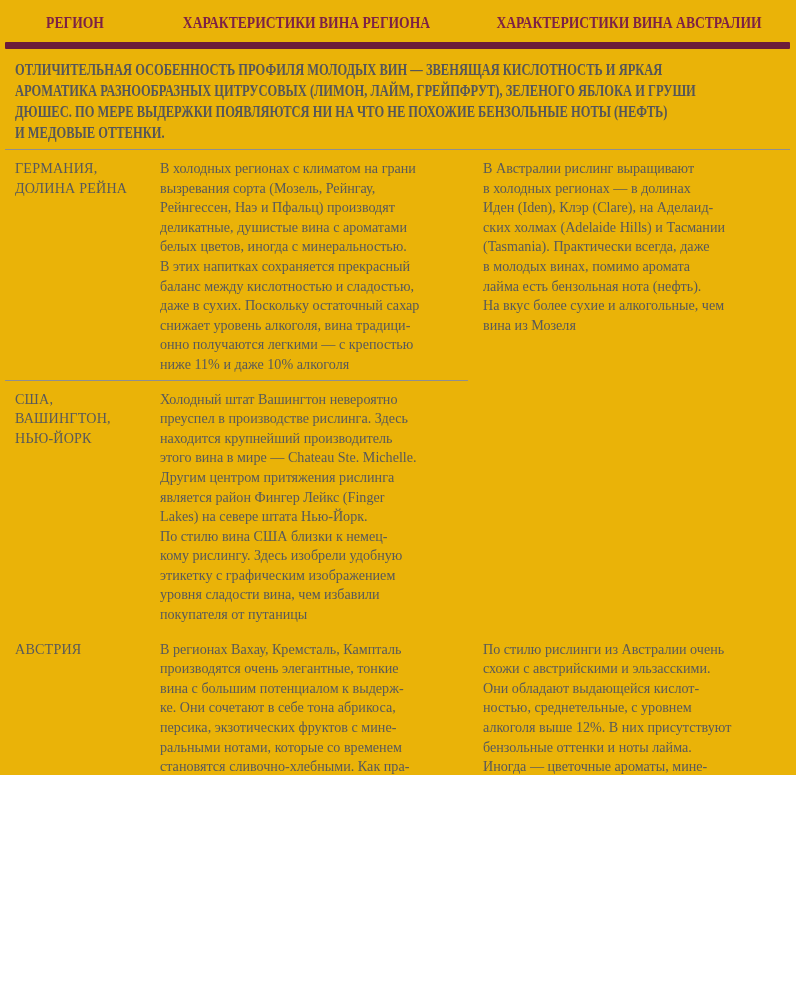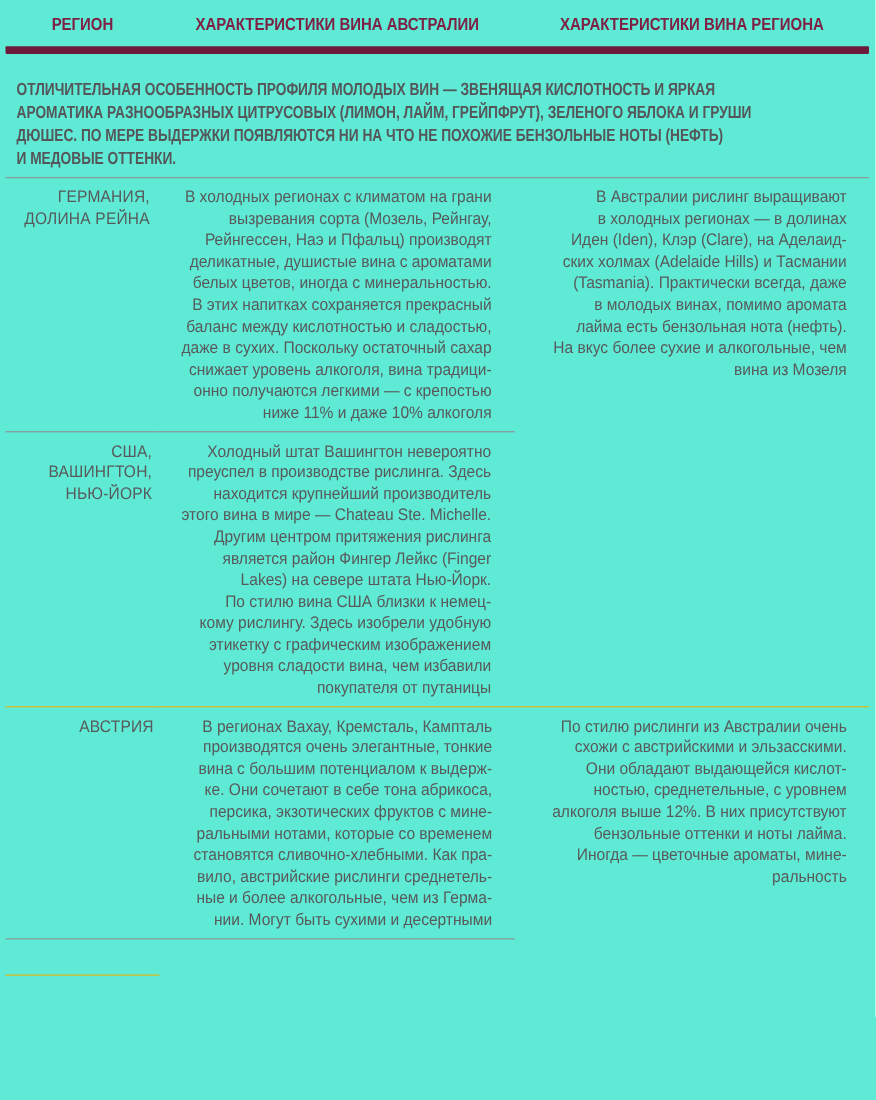--- a/index.html
+++ b/index.html
@@ -3,26 +3,26 @@
 <meta charset="utf-8">
 <style>
   html, body {
     margin: 0;
     padding: 0;
     background: #ffffff;
   }
   .page {
     position: relative;
     width: 796px;
-    height: 1000px;
-    background: #5eead4;
+    height: 775px;
+    background: #eab308;
     overflow: hidden;
     box-sizing: border-box;
     padding: 0 6px 0 5px;
-    font-family: Liberation Sans, sans-serif;
+    font-family: Liberation Serif, serif;
     color: #58595b;
   }
   
   .thead {
     display: grid;
     grid-template-columns: 140px 323px 1fr;
     height: 42px;
     align-items: center;
     padding-top: 4px;
     box-sizing: border-box;
@@ -40,42 +40,41 @@
     transform-origin: center center;
     white-space: nowrap;
   }
   .bar {
     height: 7px;
     background: #6c1c3a;
     border-radius: 1px;
   }
   
   .intro {
-    padding: 22px 0 6px 10px;
+    padding: 10px 0 6px 10px;
     border-bottom: 1px solid #8f8f8f;
   }
   .intro > span {
     display: inline-block;
     font-weight: bold;
     font-size: 16px;
     line-height: 21px;
     color: #55565a;
     white-space: pre;
     transform: scaleX(0.78);
     transform-origin: 0 0;
   }
   
   .trow {
     display: grid;
     grid-template-columns: 140px 323px 1fr;
   }
   .cell {
     box-sizing: border-box;
     padding: 8px 0 6px 15px;
-    text-align: right;
   }
   .cell.region { padding-left: 10px; }
   .cell > span {
     display: inline-block;
     font-size: 15.2px;
     line-height: 19.6px;
     white-space: pre;
     transform: scaleX(0.93);
     transform-origin: 0 0;
     color: #58595b;
@@ -92,24 +91,24 @@
 </head>
 <body>
 
 <div class="page">
 
   <div class="thead">
     <div class="th">
       <span>РЕГИОН</span>
     </div>
     <div class="th">
+      <span>ХАРАКТЕРИСТИКИ ВИНА РЕГИОНА</span>
+    </div>
+    <div class="th">
       <span>ХАРАКТЕРИСТИКИ ВИНА АВСТРАЛИИ</span>
-    </div>
-    <div class="th">
-      <span>ХАРАКТЕРИСТИКИ ВИНА РЕГИОНА</span>
     </div>
   </div>
 
   <div class="bar"></div>
 
   <div class="intro">
     <span>ОТЛИЧИТЕЛЬНАЯ ОСОБЕННОСТЬ ПРОФИЛЯ МОЛОДЫХ ВИН — ЗВЕНЯЩАЯ КИСЛОТНОСТЬ И ЯРКАЯ
 АРОМАТИКА РАЗНООБРАЗНЫХ ЦИТРУСОВЫХ (ЛИМОН, ЛАЙМ, ГРЕЙПФРУТ), ЗЕЛЕНОГО ЯБЛОКА И ГРУШИ
 ДЮШЕС. ПО МЕРЕ ВЫДЕРЖКИ ПОЯВЛЯЮТСЯ НИ НА ЧТО НЕ ПОХОЖИЕ БЕНЗОЛЬНЫЕ НОТЫ (НЕФТЬ)
 И МЕДОВЫЕ ОТТЕНКИ.</span>

